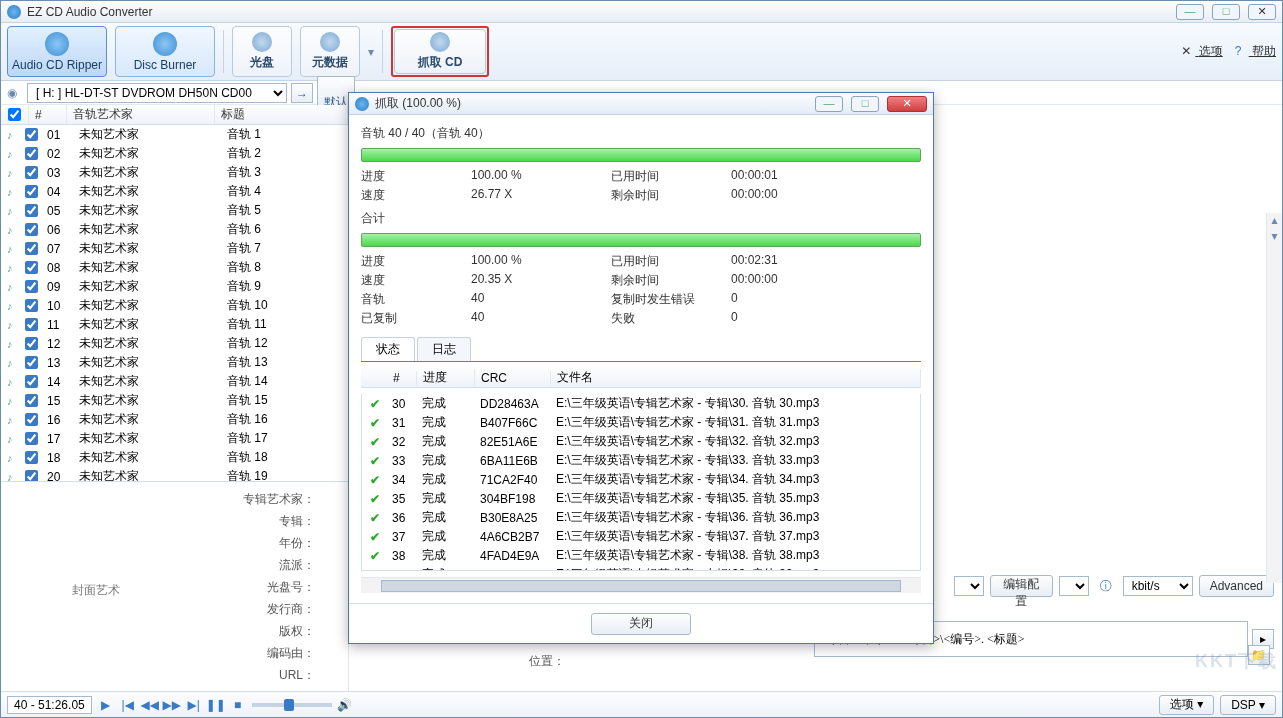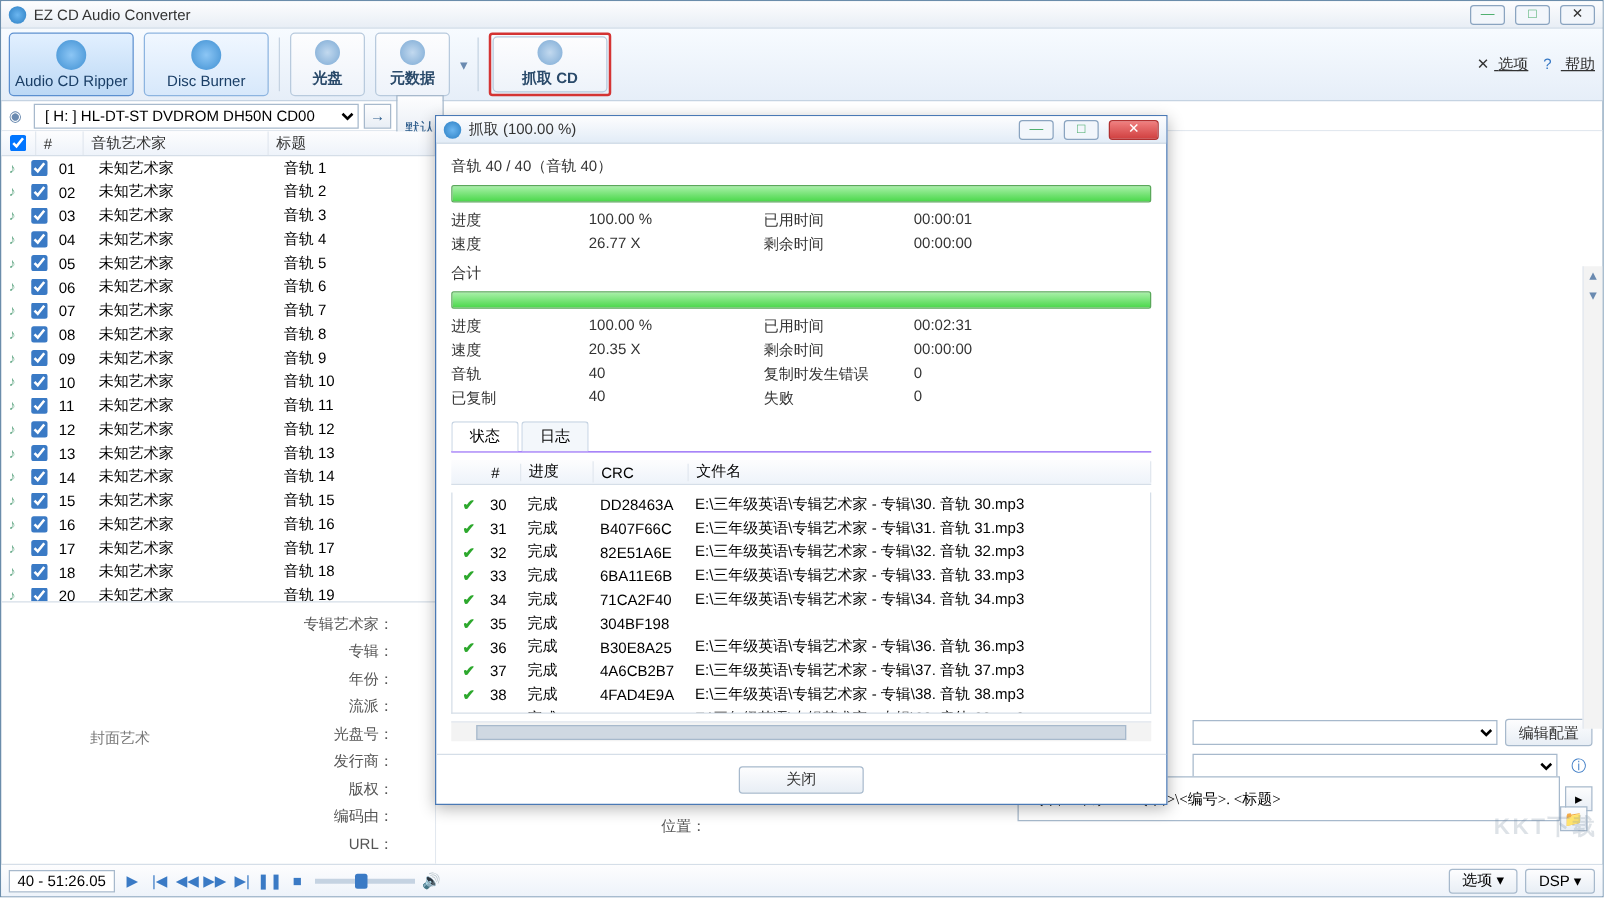--- a/index.html
+++ b/index.html
@@ -49,21 +49,21 @@
 .track-row input[type=checkbox] { accent-color: #3a7ac5; }
 
 .meta-panel { height: 210px; border-top: 1px solid #d5dee8; display: flex; }
 .art-box { width: 190px; display: flex; align-items: flex-start; justify-content: center; padding-top: 100px; color: #777; }
 .meta-fields { flex: 1; padding: 6px 10px; }
 .meta-fields .mf-row { height: 22px; display: flex; align-items: center; }
 .meta-fields .mf-label { width: 120px; text-align: right; color: #555; padding-right: 6px; }
 .meta-fields .ellip { text-align: center; color: #555; }
 
 .right-faded { flex: 1; background: #fff; position: relative; }
-.right-controls { position: absolute; right: 8px; top: 470px; width: 320px; display: flex; flex-direction: column; gap: 6px; }
+.right-controls { position: absolute; right: 8px; top: 470px; width: 320px; display: flex; flex-direction: row; gap: 6px; }
 .rc-row { display: flex; gap: 6px; align-items: center; }
 .rc-row select, .rc-row input[type=text] { height: 20px; border: 1px solid #a7b9cc; background: #fff; padding: 0 4px; }
 .rc-row select { flex: 1; }
 .rc-btn { height: 22px; border: 1px solid #a7b9cc; background: linear-gradient(#fdfdfe,#e8eef5); padding: 0 10px; border-radius: 3px; color: #333; }
 
 .statusbar { height: 26px; border-top: 1px solid #d5dee8; display: flex; align-items: center; padding: 0 6px; gap: 6px; background: linear-gradient(#fdfdfe,#eef3fa); }
 .statusbar .time-box { border: 1px solid #a7b9cc; padding: 1px 6px; background: #fff; }
 .statusbar .play-ctrl { width: 16px; height: 16px; display: flex; align-items: center; justify-content: center; color: #3a7ac5; }
 .vol-slider { width: 80px; height: 4px; background: #c5d3e2; position: relative; }
 .vol-slider::after { content:""; position:absolute; left:40%; top:-4px; width:10px; height:12px; background:#3a7ac5; border-radius:2px; }
@@ -520,20 +520,21 @@
           <span class="lc lc-num">34</span>
           <span class="lc lc-prog">完成</span>
           <span class="lc lc-crc">71CA2F40</span>
           <span class="lc lc-fn">E:\三年级英语\专辑艺术家 - 专辑\34. 音轨 34.mp3</span>
         </div>
         <div class="log-row">
           <span class="lc lc-st">✔</span>
           <span class="lc lc-num">35</span>
           <span class="lc lc-prog">完成</span>
           <span class="lc lc-crc">304BF198</span>
+          <span class="lc lc-fn">E:\三年级英语\专辑艺术家 - 专辑\35. 音轨 35.mp3</span>
         </div>
         <div class="log-row">
           <span class="lc lc-st">✔</span>
           <span class="lc lc-num">36</span>
           <span class="lc lc-prog">完成</span>
           <span class="lc lc-crc">B30E8A25</span>
           <span class="lc lc-fn">E:\三年级英语\专辑艺术家 - 专辑\36. 音轨 36.mp3</span>
         </div>
         <div class="log-row">
           <span class="lc lc-st">✔</span>

